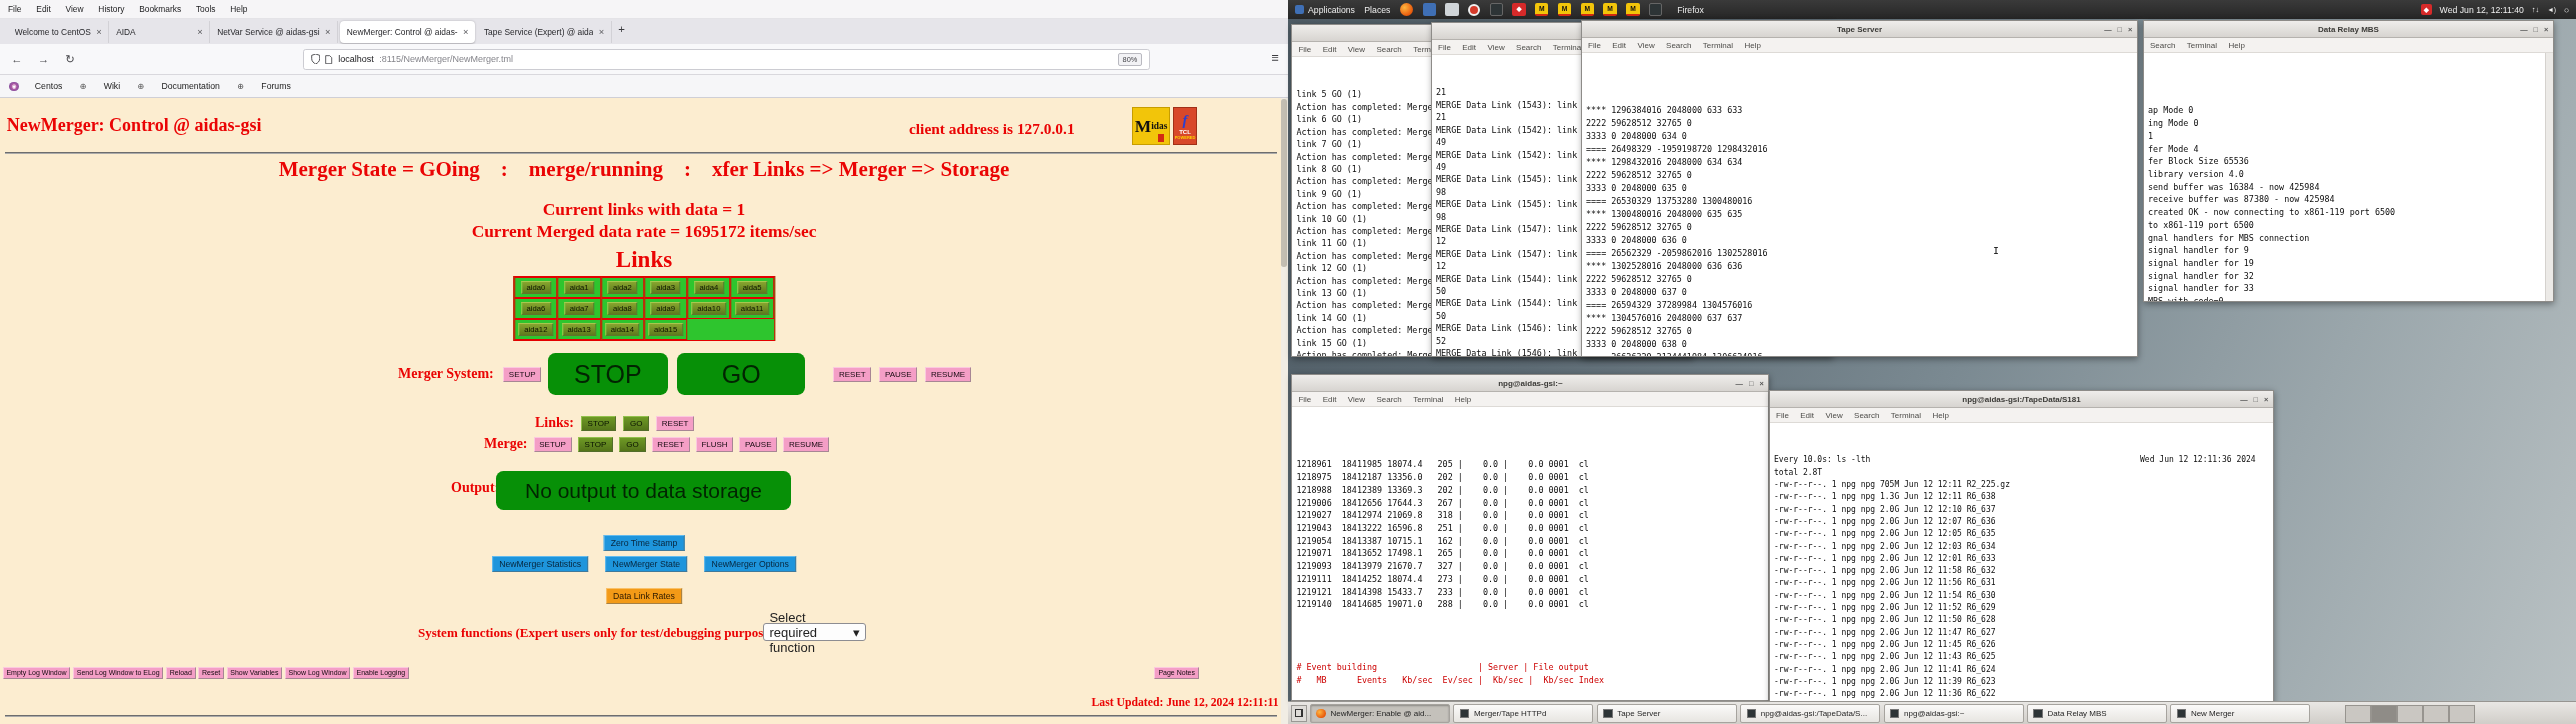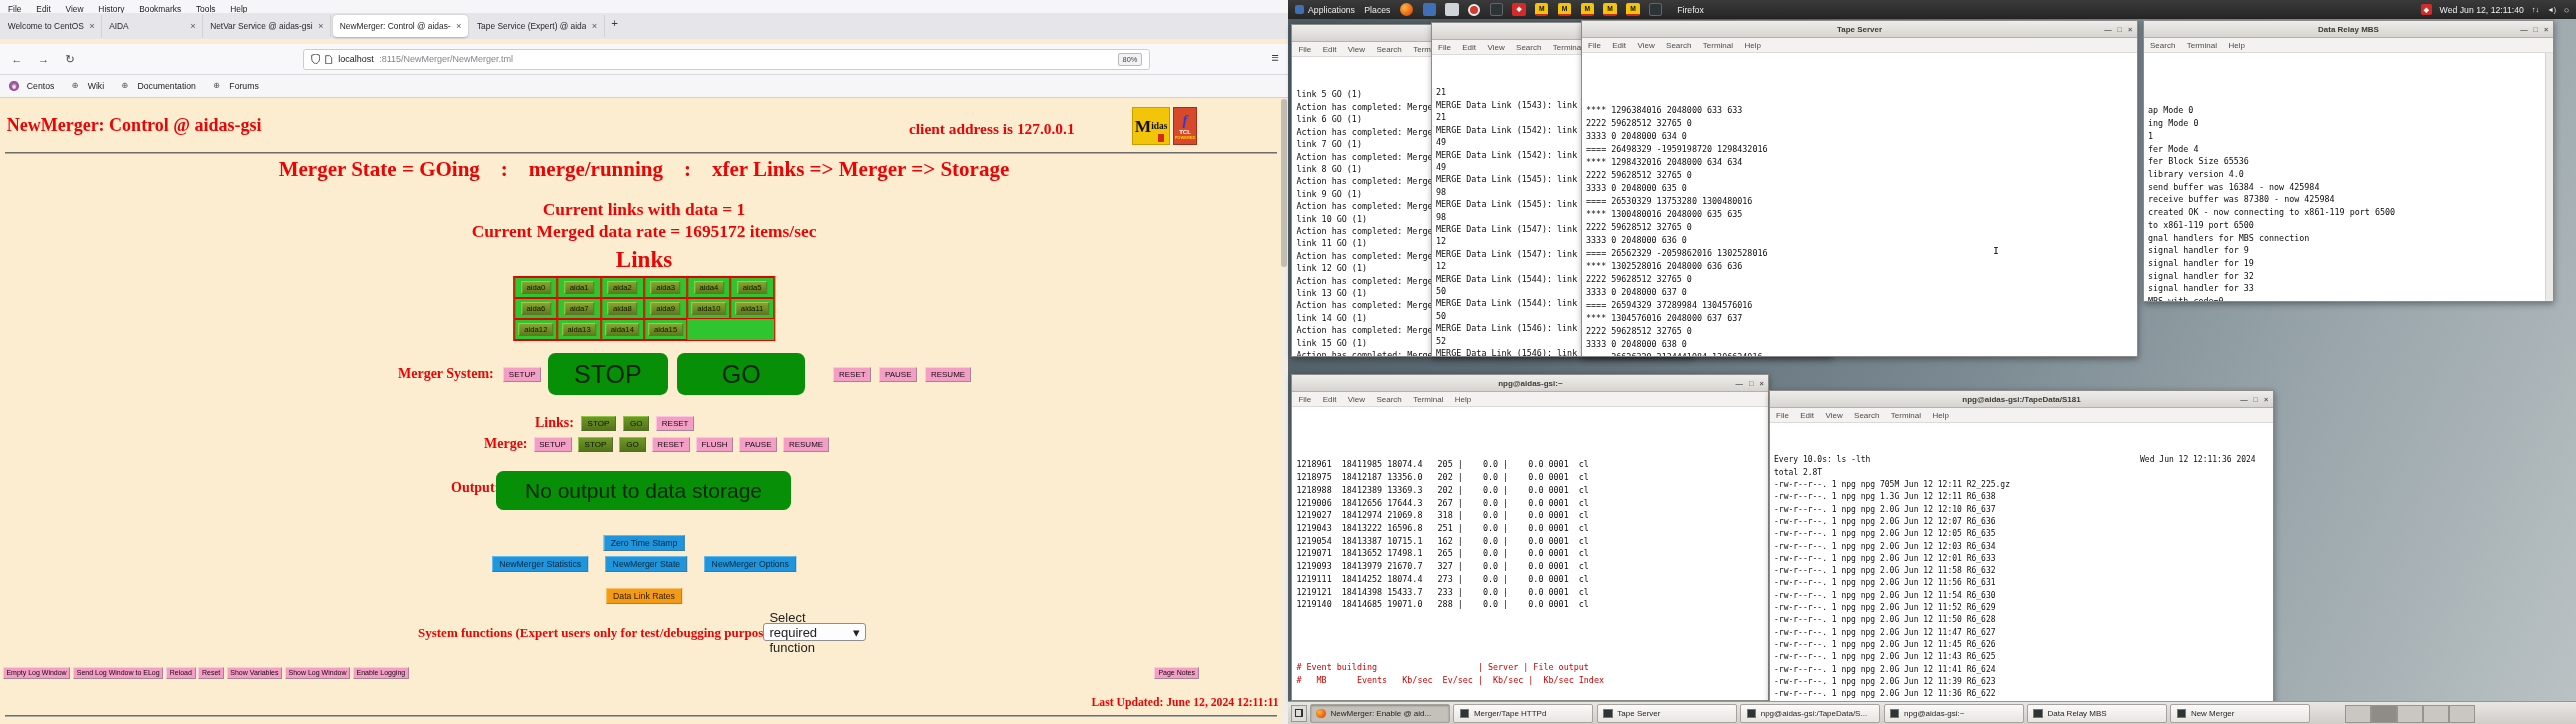--- a/index.html
+++ b/index.html
@@ -1,35 +1,35 @@
 <!DOCTYPE html>
 <html style="font-size:10.7px"><head>
 <meta charset="utf-8">
 <style>
   *{margin:0;padding:0;box-sizing:border-box}
   body{width:2576px;height:725px;position:relative;overflow:hidden;background:#222;font-family:"Liberation Sans",sans-serif}
   .pre{white-space:pre}
   
   #left-monitor{position:absolute;left:0;top:0;width:1288px;height:725px;background:#fcedd0}
   .ff-menubar{position:absolute;left:0;top:0;width:1288px;height:19px;background:#f6f5f7;display:flex;align-items:center;gap:14.8px;padding-left:8px;font-size:8.4px;color:#1c1c1e;border-bottom:0.7px solid #e4e3e7}
-  .ff-tabbar{position:absolute;left:0;top:13px;width:1288px;height:25.5px;background:#e6e5ea;display:flex;align-items:flex-start;padding-left:1px}
+  .ff-tabbar{position:absolute;left:0;top:19px;width:1288px;height:25.5px;background:#e6e5ea;display:flex;align-items:flex-start;padding-left:8px}
   .tab{height:21.5px;display:flex;align-items:center;gap:5.4px;padding:0 6.7px;font-size:8.4px;color:#28282c;max-width:144px;min-width:101px;overflow:hidden;border-right:0.7px solid #d2d1d6}
   .tab.active{background:#fff;border-radius:4px;border-right:none;box-shadow:0 0.7px 2px rgba(0,0,0,.25);margin:0 2px}
   .tab-label{white-space:nowrap;overflow:hidden;flex:1}
   .tab-close{color:#5c5c60;font-size:9.4px;flex:0 0 auto}
   .newtab{width:19px;height:19px;display:flex;align-items:center;justify-content:center;font-size:11.4px;color:#3a3a3e}
   .ff-navbar{position:absolute;left:0;top:44px;width:1288px;height:31px;background:#f8f8fa;border-bottom:0.7px solid #d9d8dd;display:flex;align-items:center}
   .navicon{width:20px;height:20px;display:flex;align-items:center;justify-content:center;font-size:11.4px;color:#47474b;margin-left:6.7px}
   .urlbox{position:absolute;left:303px;top:4.7px;width:847px;height:21.5px;background:#ffffff;border:0.7px solid #ccccd2;border-radius:2.7px;display:flex;align-items:center;padding:0 6.7px;gap:5.4px}
   .url-host{font-size:9px;color:#17171a}
   .url-path{font-size:9px;color:#85858b}
   .zoom-badge{margin-left:auto;font-size:7.4px;color:#45454a;border:0.7px solid #b9b9c0;border-radius:2px;padding:0.7px 4px;background:#f2f2f5}
   .hamburger{position:absolute;right:9.4px;top:6.7px;font-size:12.7px;color:#3c3c40}
   .ff-bookmarks{position:absolute;left:0;top:75px;width:1288px;height:23px;background:#f6f6f8;border-bottom:0.7px solid #cfcfd6;display:flex;align-items:center;gap:16px;padding-left:9.4px;font-size:8.7px;color:#222}
-  .bm{display:flex;align-items:center;gap:8px}
+  .bm{display:flex;align-items:flex-end;gap:16px}
   .bm .ic{width:9.4px;height:9.4px;border-radius:50%;display:inline-flex;align-items:center;justify-content:center;font-size:8px;color:#444}
   .bm.centos .ic{background:radial-gradient(circle,#b65fa5 30%,#8a4f9e 70%);color:#fff;font-size:5.4px}
   
   .ff-page{position:absolute;left:0;top:98px;width:1288px;height:627px;background:#fcedd0;overflow:hidden}
   .red-serif{font-family:"Liberation Serif",serif;color:#ea0404;font-weight:bold}
   .page-title{position:absolute;left:6.7px;top:17.4px;font-size:18px}
   .client-addr{position:absolute;left:909px;top:22px;font-size:15.4px}
   .logo-midas{position:absolute;left:1132px;top:9.4px;width:38px;height:38px;background:#f2c50a;border:0.7px solid #c79d00;display:flex;align-items:center;justify-content:center;color:#111;font-family:"Liberation Serif",serif}
   .logo-midas b{font-size:17.4px}
   .logo-midas i{font-size:9.4px;font-style:normal;font-weight:bold}

